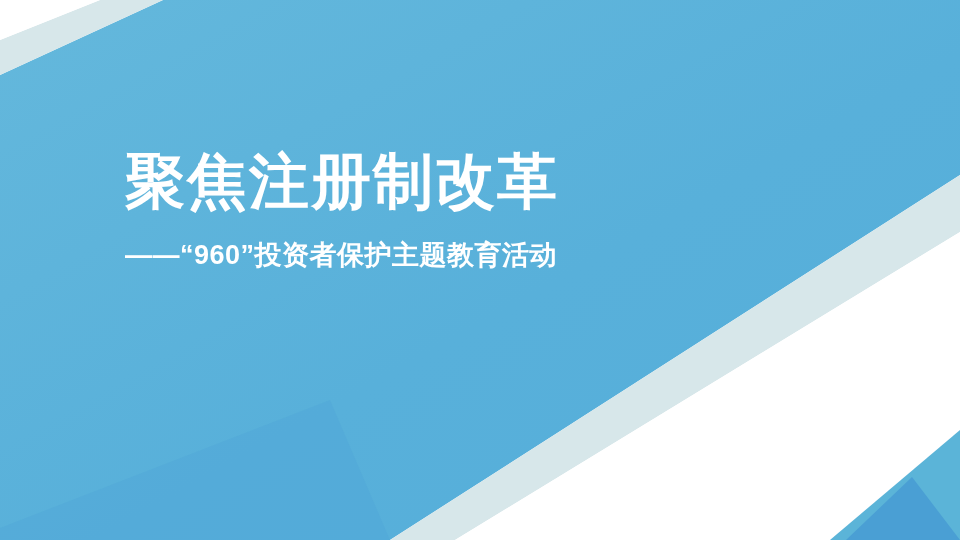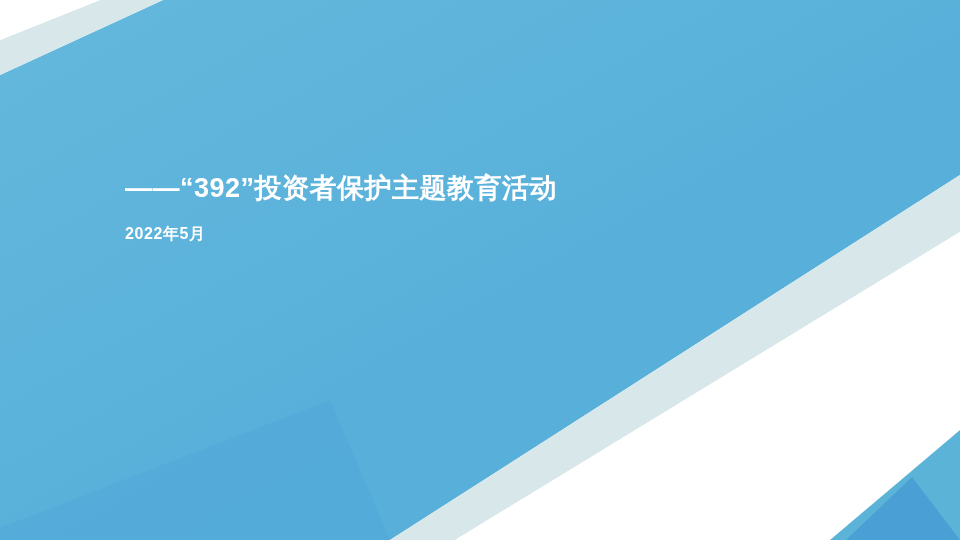--- a/index.html
+++ b/index.html
@@ -95,17 +95,17 @@
 
     <polygon points="960,232 960,540 455,540" fill="#FFFFFF"></polygon>
 
     <polygon points="960,430 960,540 830,540" fill="#5BB4D8"></polygon>
 
     <polygon points="912,477 960,540 846,540" fill="#4A9FD4"></polygon>
 
   </svg>
 
   <div id="text-block">
-    <p class="subtitle">——“392”投资者保护主题教育活动</p>
-    <p class="date">2022年5月</p>
+    <h1 class="title">聚焦注册制改革</h1>
+    <p class="subtitle">——“960”投资者保护主题教育活动</p>
   </div>
 
 </div>
 
 </body></html>

